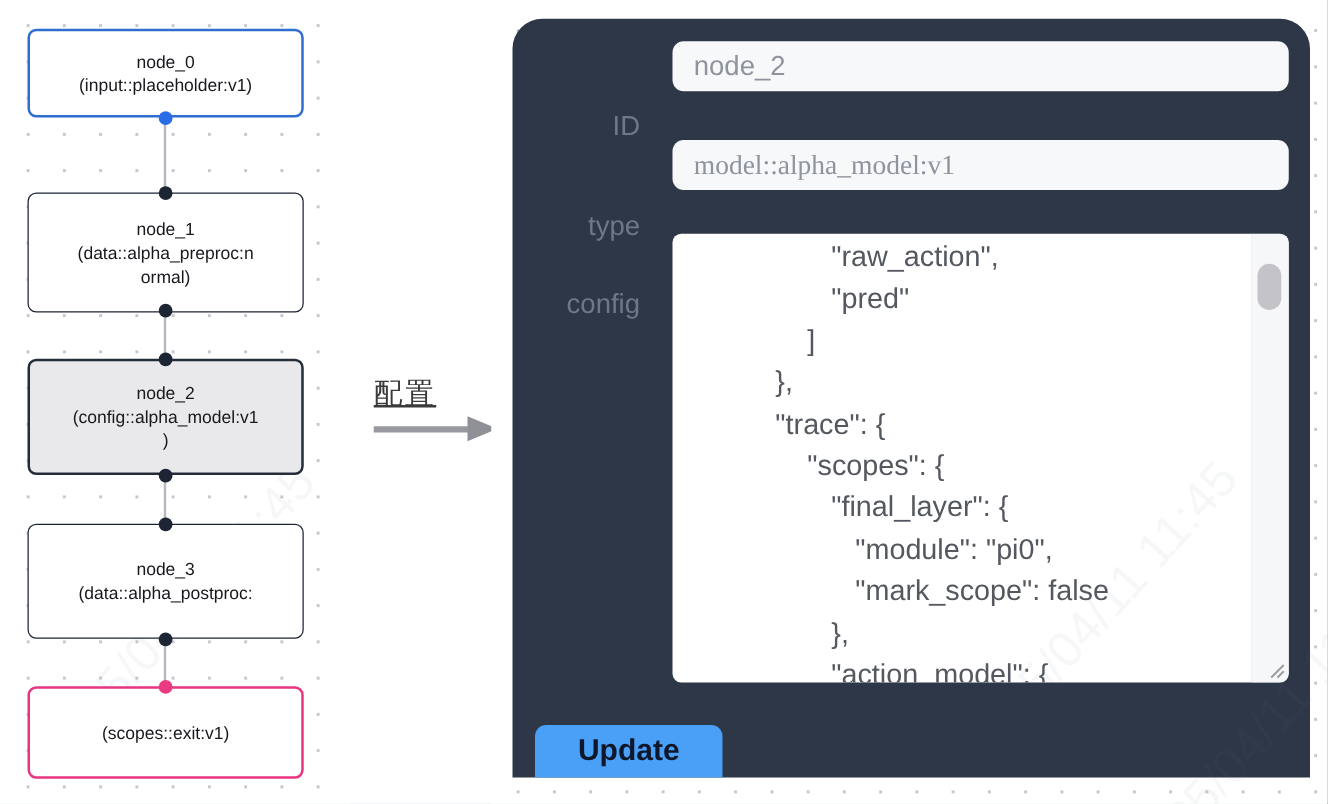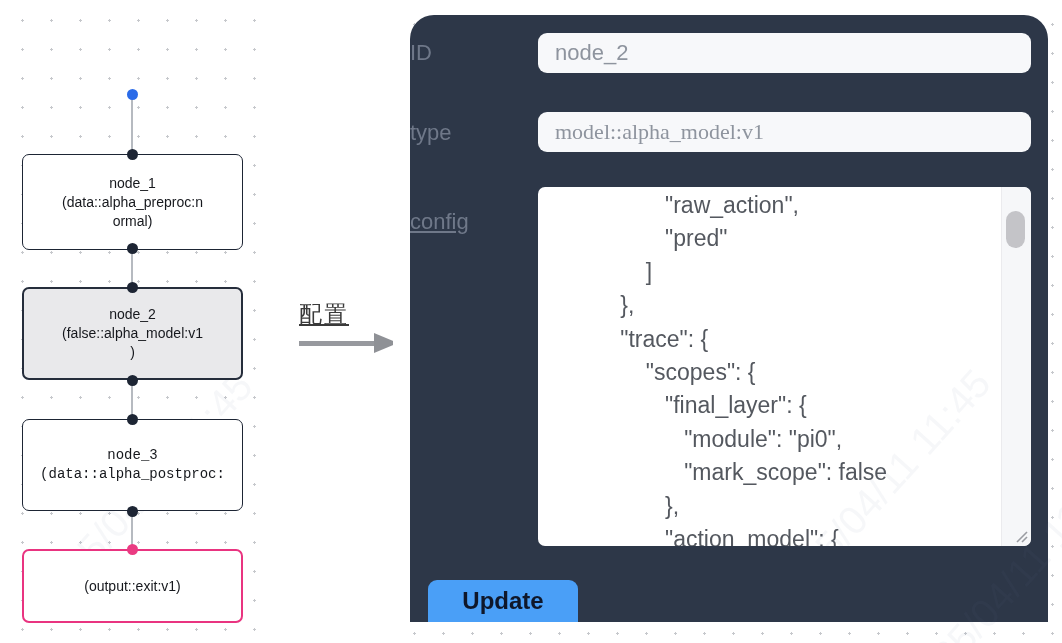--- a/index.html
+++ b/index.html
@@ -14,41 +14,41 @@
   .canvas-right{left:393px;width:669px;background-position:7px 10px;}
 
   
   .node{position:absolute;left:22px;width:221px;background:#ffffff;border-radius:7px;
         display:flex;flex-direction:column;justify-content:center;align-items:center;
         text-align:center;font-size:14px;line-height:19px;color:#16181d;box-sizing:border-box;}
   .node .nl{width:190px;}
   .n0{top:23px;height:71px;border:2px solid #2f6dd0;}
   .n1{top:154px;height:96px;border:1.5px solid #1d2534;}
   .n2{top:287px;height:93px;border:2.5px solid #252d3b;background:#e9e9eb;}
-  .n3{top:419px;height:92px;border:1.5px solid #1d2534;font-family:Liberation Mono, monospace;}
+  .n3{top:419px;height:92px;border:1.5px solid #1d2534;}
   .n4{top:549px;height:74px;border:2px solid #e93480;}
 
   .edge{position:absolute;left:131px;width:2px;background:#b6bac0;}
   .port{position:absolute;left:127px;width:11px;height:11px;border-radius:50%;background:#1d2534;}
   .port.blue{background:#2a6be8;}
   .port.pink{background:#ea3b82;}
 
   
   .transfer-label{position:absolute;left:299px;top:299px;font-size:23px;color:#3a3a3a;letter-spacing:2px;text-decoration:underline;}
   .arrow-shaft{position:absolute;left:299px;top:341px;width:77px;height:5px;background:#97999e;}
   .arrow-head{position:absolute;left:374px;top:333px;width:0;height:0;
     border-left:24px solid #8f9196;border-top:10.5px solid transparent;border-bottom:10.5px solid transparent;}
 
   
   .panel{position:absolute;left:410px;top:15px;width:638px;height:607px;
          background:#2d3748;border-radius:24px 24px 0 0;}
-  .plabel{position:absolute;width:102px;font-size:22px;color:#6f7889;}
+  .plabel{position:absolute;width:102px;text-align:right;font-size:22px;color:#6f7889;margin-top:48px;}
   .lab-id{left:410px;top:40px;}
   .lab-type{left:410px;top:120px;}
-  .lab-config{left:410px;top:209px;text-decoration:underline;}
+  .lab-config{left:410px;top:182px;}
   .pinput{position:absolute;left:538px;width:493px;height:40px;box-sizing:border-box;
      background:#f7f8fa;border:none;outline:none;border-radius:9px;padding:0 0 0 17px;
      font-size:22px;color:#8e949e;font-family:"Liberation Sans","DejaVu Sans",sans-serif;}
   .in-id{top:33px;}
   .in-type{top:112px;font-family:Liberation Serif, serif;}
 
   .config-box{position:absolute;left:538px;top:187px;width:493px;height:359px;
      background:#ffffff;border-radius:7px;overflow:hidden;}
   .config-text{position:absolute;left:0;top:0;padding:2px 0 0 12px;margin:0;
      white-space:pre;font-size:23px;line-height:33.4px;color:#54585f;
@@ -74,36 +74,40 @@
 <body>
 
 <div class="canvas canvas-left">
   <div class="wm wm2">2025/04/11 11:45</div>
 
   <div class="edge" style="top:94px;height:60px;"></div>
   <div class="edge" style="top:248px;height:39px;"></div>
   <div class="edge" style="top:380px;height:39px;"></div>
   <div class="edge" style="top:511px;height:38px;"></div>
 
+  <div class="node n0">
+    <div class="nl">node_0</div>
+    <div class="nl">(input::placeholder:v1)</div>
+  </div>
   <div class="node n1">
     <div class="nl">node_1</div>
     <div class="nl">(data::alpha_preproc:n</div>
     <div class="nl">ormal)</div>
   </div>
   <div class="node n2">
     <div class="nl">node_2</div>
-    <div class="nl">(false::alpha_model:v1</div>
+    <div class="nl">(config::alpha_model:v1</div>
     <div class="nl">)</div>
   </div>
   <div class="node n3">
     <div class="nl">node_3</div>
     <div class="nl">(data::alpha_postproc:</div>
   </div>
   <div class="node n4">
-    <div class="nl">(output::exit:v1)</div>
+    <div class="nl">(scopes::exit:v1)</div>
   </div>
 
   <div class="port blue" style="top:89px;"></div>
   <div class="port" style="top:149px;"></div>
   <div class="port" style="top:243px;"></div>
   <div class="port" style="top:282px;"></div>
   <div class="port" style="top:375px;"></div>
   <div class="port" style="top:414px;"></div>
   <div class="port" style="top:506px;"></div>
   <div class="port pink" style="top:544px;"></div>

